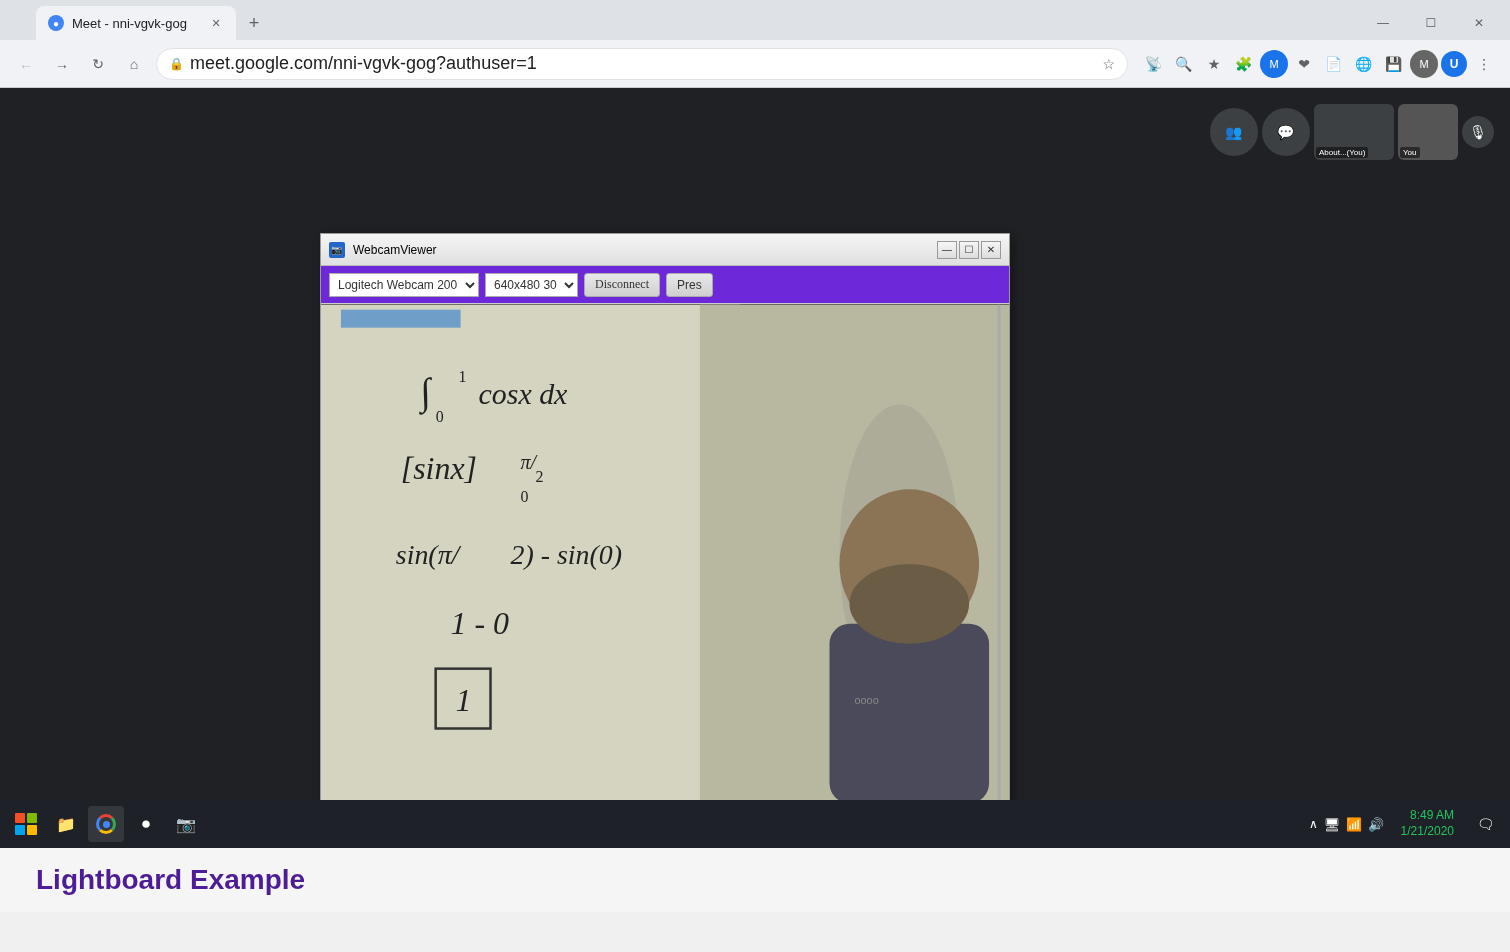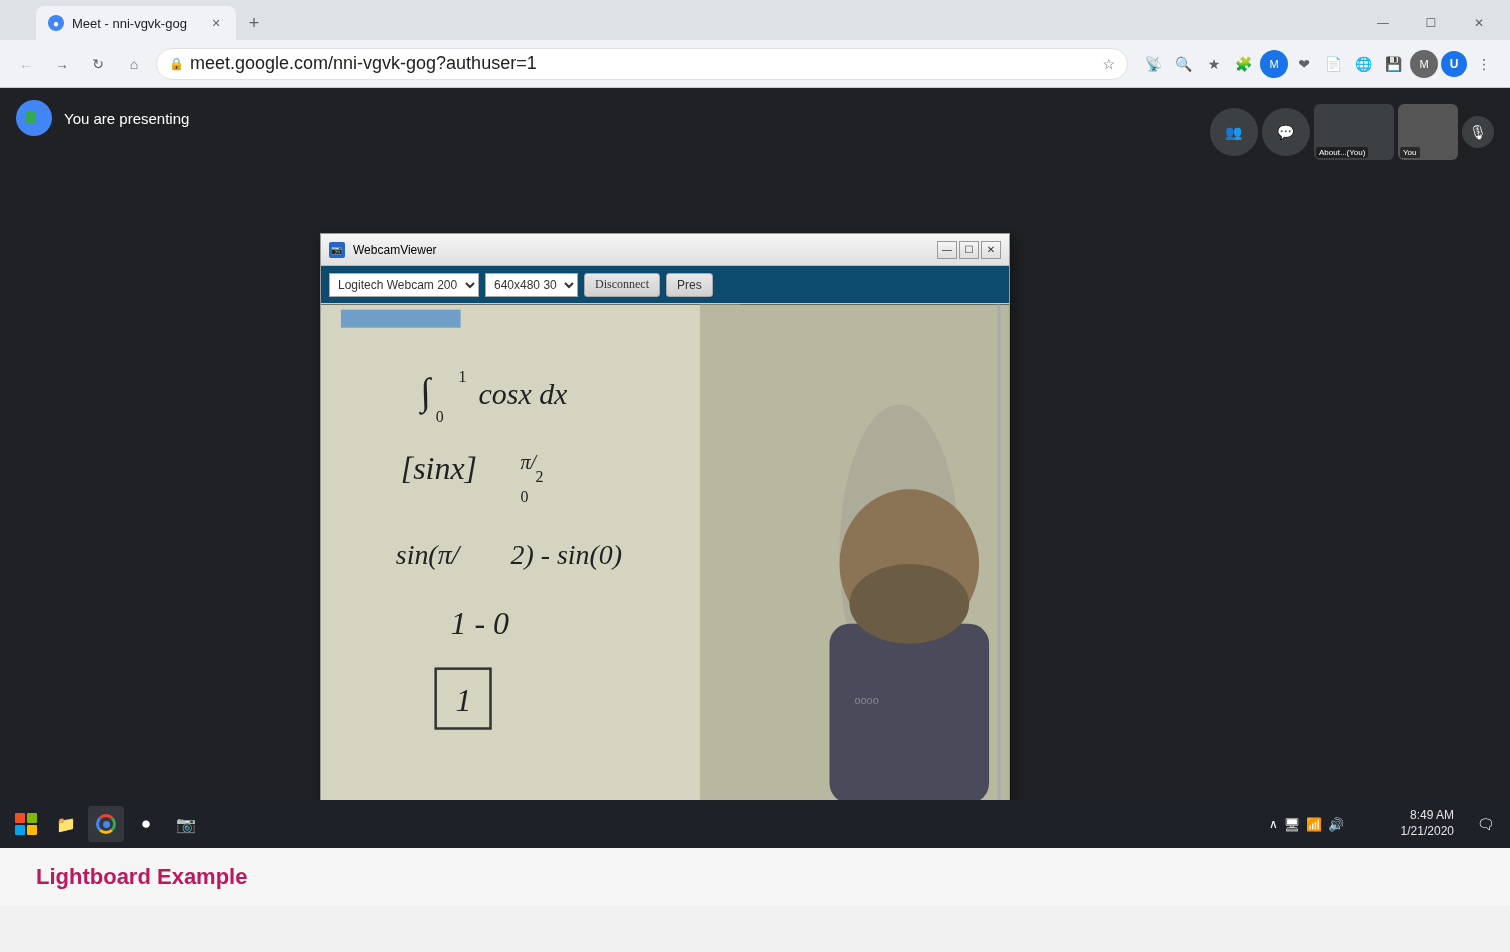--- a/index.html
+++ b/index.html
@@ -305,21 +305,21 @@
       align-items: center;
       justify-content: center;
       font-size: 10px;
       cursor: pointer;
       color: #333;
     }
 
     
     .webcam-toolbar {
       height: 38px;
-      background: #0c4a6e;
+      background: #6d28d9;
       border-bottom: 1px solid #ccc;
       display: flex;
       align-items: center;
       padding: 12px 8px;
       gap: 6px;
     }
 
     .webcam-select {
       height: 24px;
       font-size: 12px;
@@ -420,25 +420,24 @@
       gap: 6px;
       font-size: 14px;
       color: white;
     }
 
     .clock {
       display: flex;
       flex-direction: column;
       align-items: flex-end;
       font-size: 12px;
-      color: #e5e5e5;
+      color: #22c55e;
       line-height: 1.3;
       cursor: pointer;
       padding: 4px 8px;
-      margin-left: 40px;
     }
 
     .notify-btn {
       width: 32px;
       height: 32px;
       border-radius: 4px;
       display: flex;
       align-items: center;
       justify-content: center;
       cursor: pointer;
@@ -446,23 +445,23 @@
       font-size: 14px;
     }
 
     
     .caption-area {
       background: #f5f5f5;
       padding: 16px 36px;
     }
 
     .caption-title {
-      font-size: 22px;
+      font-size: 28px;
       font-weight: bold;
-      color: #be185d;
+      color: #4c1d95;
     }
 
     
     svg.whiteboard-svg {
       width: 100%;
       height: 100%;
       position: absolute;
       top: 0;
       left: 0;
     }
@@ -509,29 +508,20 @@
       <div class="toolbar-icon" style="background:#666; border-radius:50%; color:white; font-size:11px;">M</div>
       <div class="toolbar-icon">
         <div class="profile-avatar">U</div>
       </div>
       <div class="toolbar-icon">⋮</div>
     </div>
   </div>
 
   <div class="browser-content">
 
-    <div class="meet-bar">
-      <div class="meet-logo">
-        <svg width="20" height="20" viewBox="0 0 20 20">
-          <path d="M2 4h10v12H2z" fill="#34a853"></path>
-          <path d="M12 7l6-3v12l-6-3V7z" fill="#4285f4"></path>
-        </svg>
-      </div>
-      <span class="meet-presenting-text">You are presenting</span>
-    </div>
 
     <div class="meet-controls">
       <div class="meet-control-btn" style="font-size:14px;">👥</div>
       <div class="meet-control-btn" style="font-size:14px;">💬</div>
 
       <div style="display:flex; gap:4px; align-items:center;">
         <div style="width:80px; height:56px; background:#3c4043; border-radius:6px; position:relative; overflow:hidden;">
           <div style="position:absolute; bottom:2px; left:2px; font-size:8px; color:white; background:rgba(0,0,0,0.5); padding:1px 3px; border-radius:2px;">About...(You)</div>
         </div>
         <div style="width:60px; height:56px; background:#555; border-radius:6px; position:relative; overflow:hidden;">

